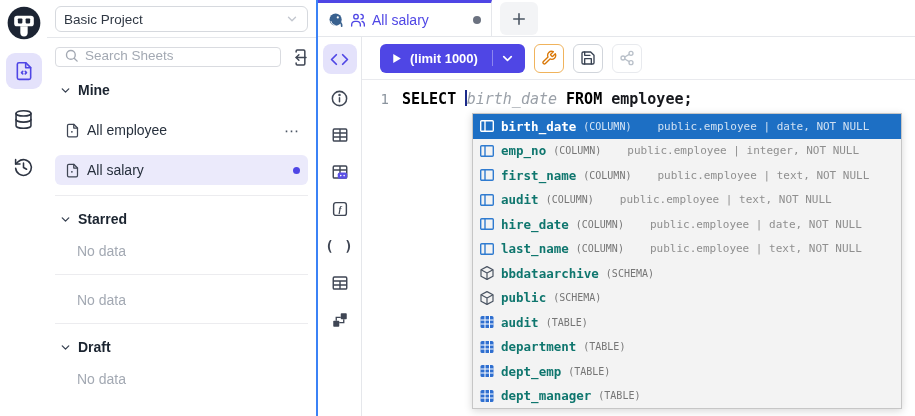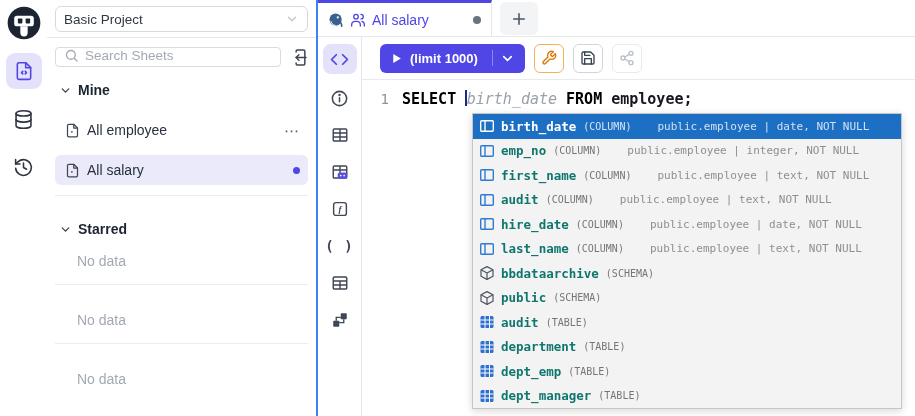--- a/index.html
+++ b/index.html
@@ -28,21 +28,21 @@
   .search-box input::placeholder { color:#a3a9b3; }
   .tree { flex:1; overflow:hidden; padding:2px 8px 0 8px;text-align:center; }
   .tree-head { display:flex; align-items:center; gap:6px; height:30px; font-size:14px;
                font-weight:600; color:#1b2430; padding-left:4px; cursor:pointer; }
   .tree-row { display:flex; align-items:center; gap:7px; height:30px; margin:10px 0;
               border-radius:6px; padding:0 8px 0 10px; font-size:14px; color:#27303d; cursor:pointer; }
   .tree-row.selected { background:#ebeafb; }
   .tree-row .grow, .grow { flex:1; }
   .kebab { color:#4b5563; font-size:15px; letter-spacing:1px; line-height:1; cursor:pointer; }
   .dot-indigo { width:7px; height:7px; border-radius:50%; background:#4f46e5; }
-  .tree-section { border-top:1px solid #ececef; margin-top:6px; padding-top:18px; }
+  .tree-section { border-top:1px solid #ececef; margin-top:6px; padding-top:8px; }
   .no-data { height:34px; display:flex; align-items:center; padding-left:22px; color:#a3a9b3; font-size:14px; }
 
   
   .main { flex:1; display:flex; flex-direction:column; min-width:0; }
   .tabbar { height:37px; flex:0 0 37px; background:#fff; border-bottom:1px solid #e5e7eb;
             display:flex; align-items:stretch; }
   .tab { width:174px; display:flex; align-items:center; gap:6px; padding:0 10px;
          border-top:3px solid #4f46e5; border-right:1px solid #e5e7eb; background:#fff; cursor:pointer; }
   .tab-label { color:#4f46e5; font-size:14px; font-weight:500; }
   .tab-dot { width:8px; height:8px; border-radius:50%; background:#6b7280; margin-left:auto; }
@@ -217,20 +217,28 @@
           <span>Starred</span>
         </div>
         <div class="no-data">No data</div>
       </div>
 
       <div class="tree-section">
         <div class="no-data">No data</div>
       </div>
 
       <div class="tree-section">
+        <div class="tree-head">
+          <span>
+            <svg viewBox="0 0 24 24" width="13" height="13" fill="none" stroke="#374151" stroke-width="2.4" stroke-linecap="round" stroke-linejoin="round">
+                <polyline points="6 9 12 15 18 9"></polyline>
+              </svg>
+          </span>
+          <span>Draft</span>
+        </div>
         <div class="no-data">No data</div>
       </div>
     </div>
   </div>
 
   <div class="main">
 
     <div class="tabbar">
       <div class="tab">
         <span>

